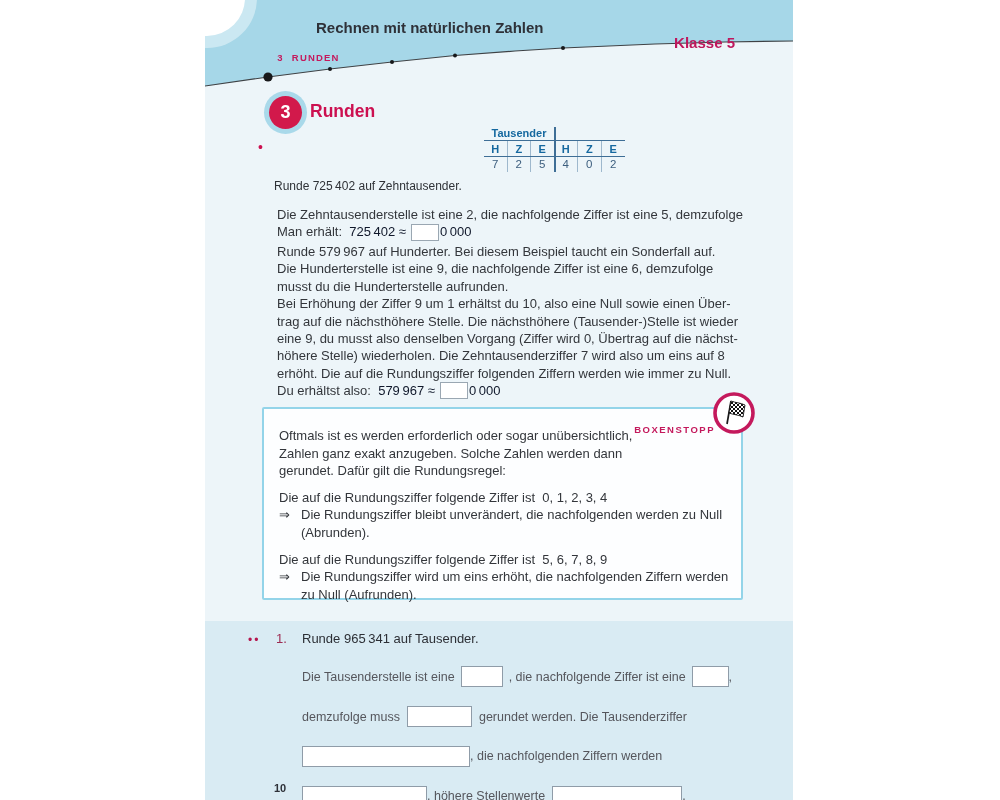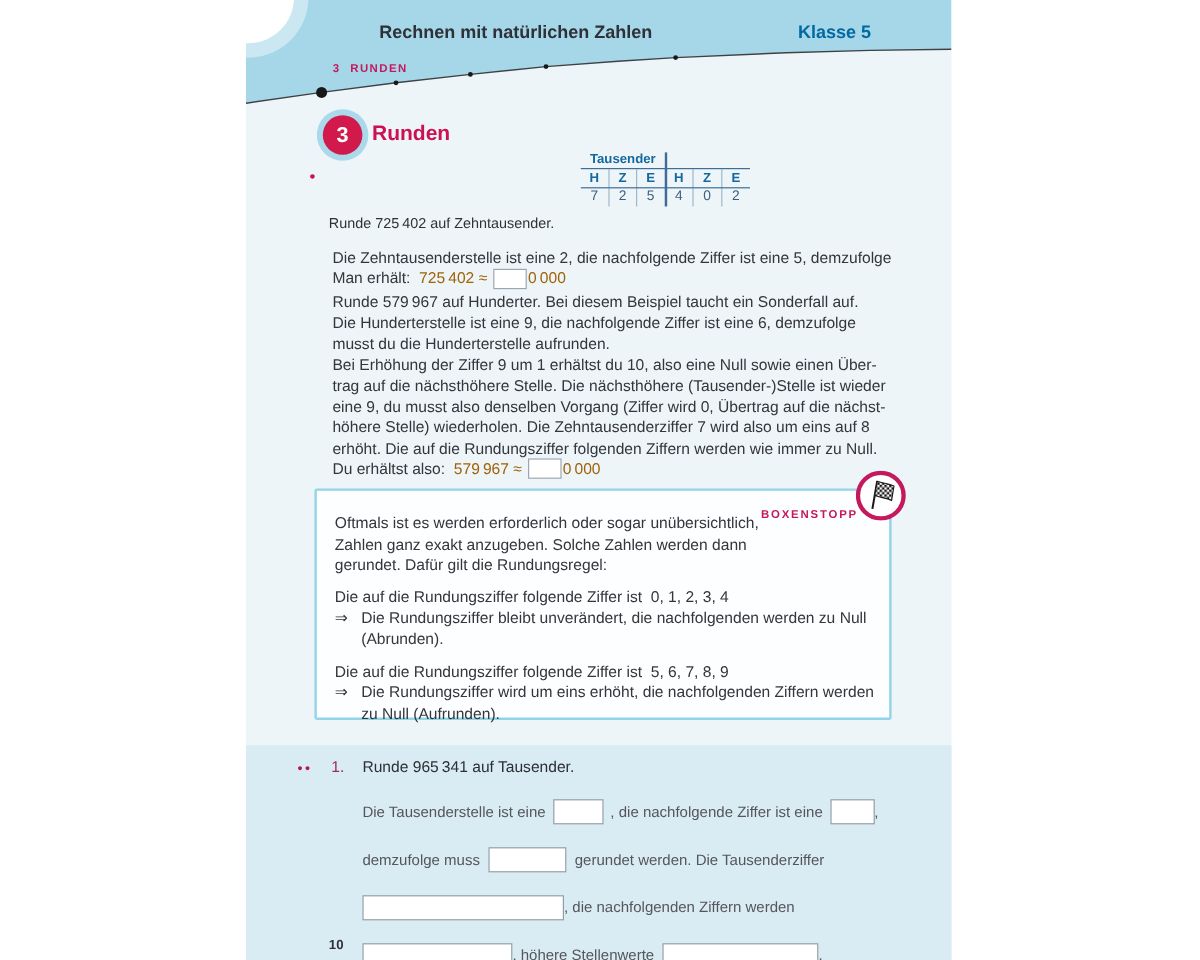--- a/index.html
+++ b/index.html
@@ -7,21 +7,21 @@
     width:1000px;height:800px;position:relative;background:#ffffff;
     font-family:"Liberation Sans",sans-serif;color:#33363b;
     -webkit-font-smoothing:antialiased;
   }
   .page{position:absolute;left:205px;top:0;width:588px;height:800px;background:#edf5f9;overflow:hidden;}
   .abs{position:absolute;}
   .band-svg{position:absolute;left:0;top:0;}
   .hdr-title{left:72px;top:19px;font-size:15px;font-weight:bold;color:#2e3138;white-space:pre;margin-left:39px;}
   .hdr-chapter{left:57px;top:41px;font-size:9.5px;font-weight:bold;color:#c4195c;letter-spacing:1.2px;white-space:pre;}
   .hdr-chapter .num{margin-right:8px;}
-  .hdr-grade{left:460px;top:19px;width:70px;font-size:15px;font-weight:bold;color:#0369a1;white-space:pre;}
+  .hdr-grade{left:460px;top:34px;width:70px;text-align:right;font-size:15px;font-weight:bold;color:#be185d;white-space:pre;}
 
   .sec-badge{left:59px;top:91px;width:43px;height:43px;border-radius:50%;background:#a9d9ea;}
   .sec-badge .inner{position:absolute;left:5px;top:5px;right:5px;bottom:5px;border-radius:50%;background:#d2194b;
     color:#fff;font-weight:bold;font-size:18px;display:flex;align-items:center;justify-content:center;}
   .sec-title{left:105px;top:101px;font-size:17.5px;font-weight:bold;color:#cc1050;white-space:pre;}
 
   .ex-bullet{left:53px;top:139px;font-size:14px;color:#cc1050;}
   .ex-prompt{left:69px;top:139px;font-size:12px;color:#2f3237;white-space:pre;margin-top:40px;}
 
   .pv-table{left:279px;top:127px;width:141px;height:46px;font-size:11px;}
@@ -33,21 +33,21 @@
   .pv-cell:last-child{border-right:none;}
   .pv-head .pv-cell{color:#15689f;font-weight:bold;}
   .pv-vals .pv-cell{color:#3c5e7e;font-size:11.5px;}
   .pv-mid{position:absolute;left:70px;top:0;width:1.5px;height:45px;background:#3e6e96;}
 
   .para{line-height:17.4px;font-size:13px;color:#33363b;}
   .para .line{white-space:pre;}
   .p1{left:72px;top:182px;margin-top:24px;}
   .p2{left:72px;top:243px;}
   .result-row{display:flex;align-items:center;white-space:pre;}
-  .blue{color:#a16207;}
+  .blue{color:#0f172a;}
   .small-box{width:26px;height:15px;background:#fff;border:1px solid #9aa7b2;margin:0 1px 0 5px;padding:0;display:inline-block;}
   input.small-box, input.ans{outline:none;font-family:"Liberation Sans",sans-serif;}
 
   .stopp{left:57px;top:407px;width:477px;height:189px;background:#fdfeff;border:2px solid #93d4e9;border-radius:2px;}
   .stopp-badge{position:absolute;right:26px;top:15px;font-size:9.5px;font-weight:bold;color:#c4195c;letter-spacing:1.5px;white-space:pre;}
   .stopp-body{position:absolute;left:15px;top:18px;line-height:17.6px;font-size:13px;color:#33363b;}
   .stopp-body .line{white-space:pre;}
   .gap{height:9px;}
   .arrow-row{display:flex;white-space:pre;}
   .arrow-row .arr{width:22px;flex:0 0 22px;}

